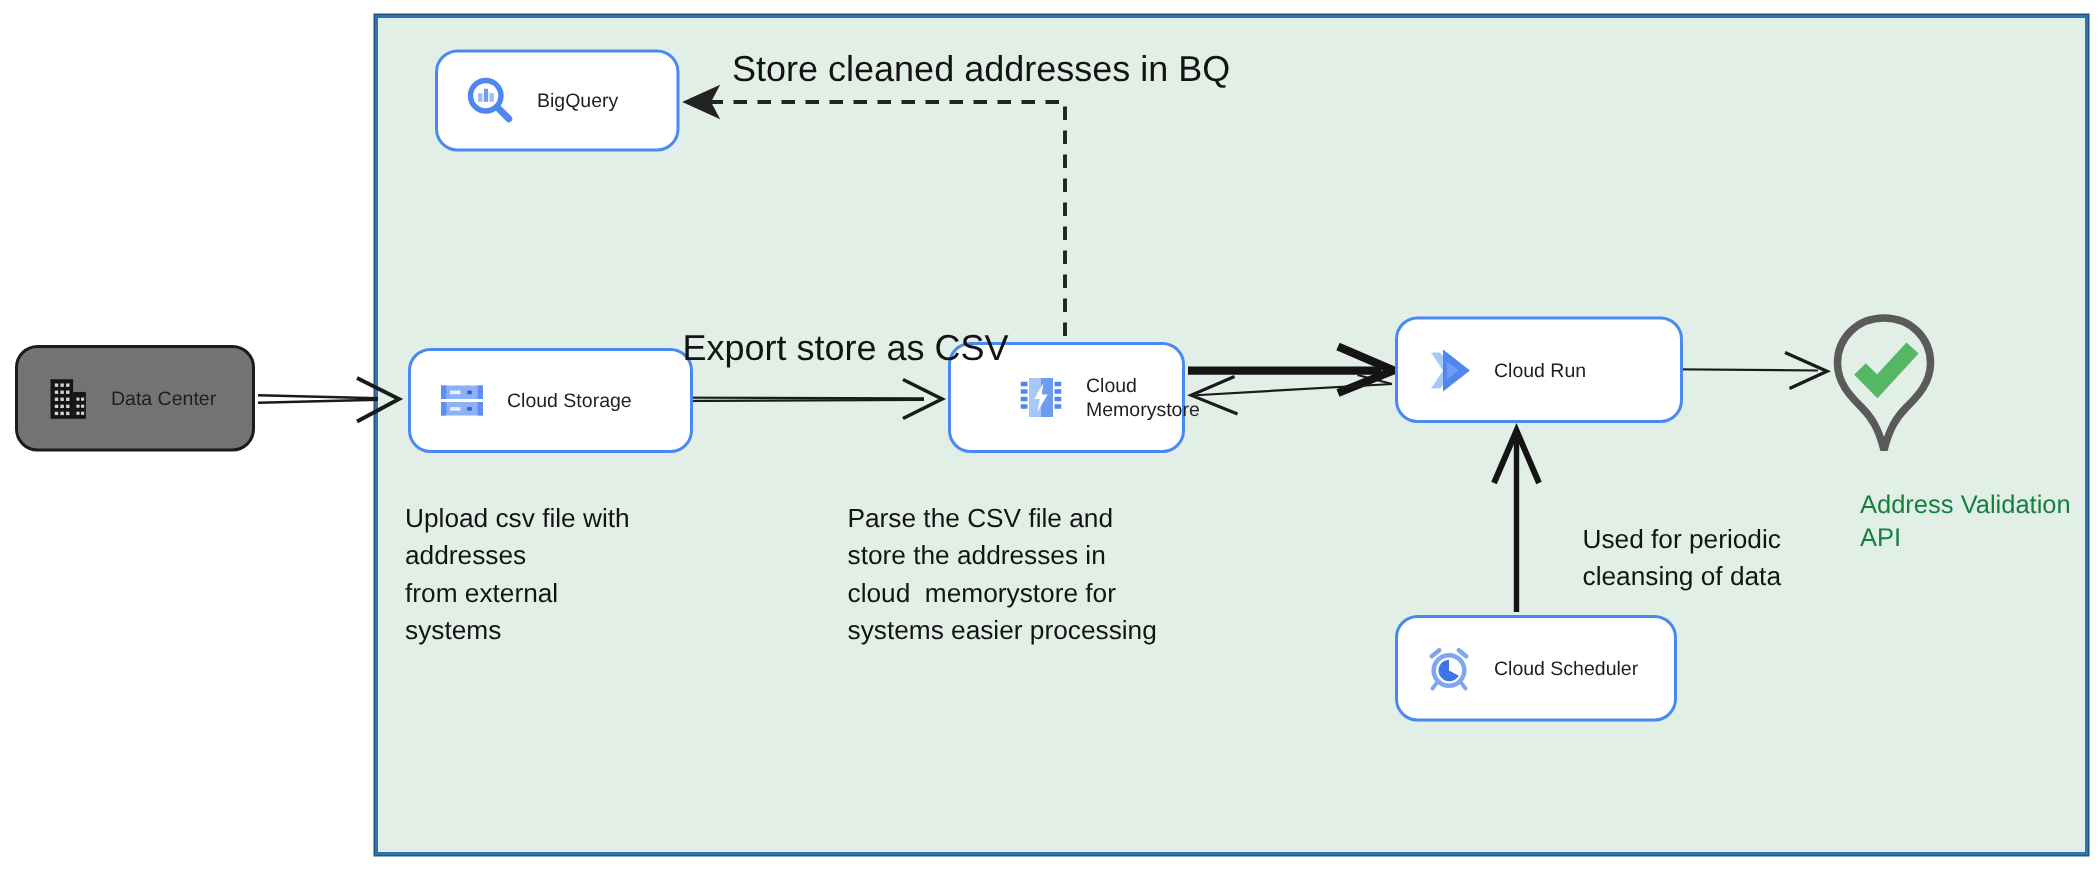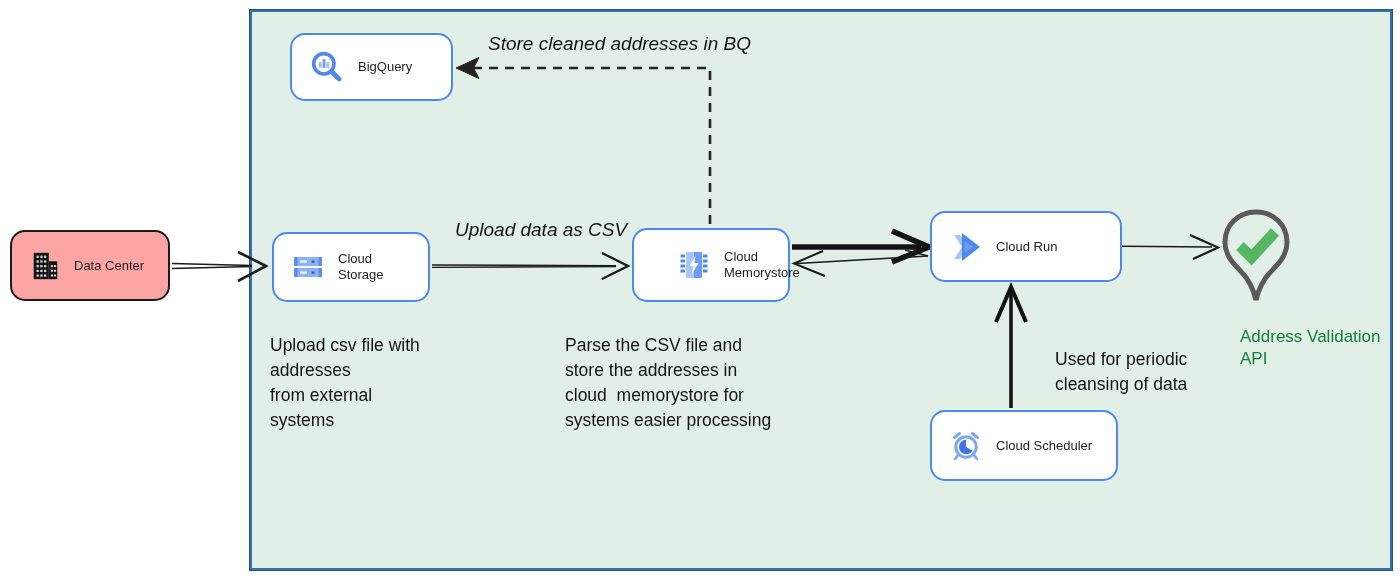--- a/index.html
+++ b/index.html
@@ -17,28 +17,28 @@
     pointer-events:none;
   }
   .node{
     position:absolute;display:flex;align-items:center;gap:13px;
     background:#ffffff;border:2px solid #4a89f2;border-radius:15px;
     padding:0 10px 0 17px;box-sizing:border-box;z-index:3;
   }
   .node .nlabel{
     font-size:13px;color:#1e1e1e;line-height:16px;white-space:pre-wrap;
   }
-  .node.gray{background:#fca5a5;border:2px solid #1b1b1b;}
+  .node.gray{background:#737373;border:2px solid #1b1b1b;}
   .icon{display:flex;align-items:center;justify-content:center;flex:0 0 auto;}
   .note{
     position:absolute;color:#131313;font-size:17.5px;line-height:25px;
     white-space:pre-wrap;z-index:3;
   }
   .arrow-label{
-    position:absolute;color:#131313;font-size:19px;white-space:pre-wrap;z-index:3;font-style:italic;
+    position:absolute;color:#131313;font-size:24px;white-space:pre-wrap;z-index:3;
   }
   .pin-wrap{position:absolute;left:1221px;top:209px;z-index:3;}
 </style>
 </head>
 <body>
 
 <div class="canvas">
 
   <div class="gcp-container"></div>
 
@@ -124,21 +124,21 @@
           <rect x="23.3" y="21" width="2.2" height="2.2"></rect>
             <rect x="26.6" y="21" width="2.2" height="2.2"></rect>
           <rect x="23.3" y="26" width="2.2" height="2.2"></rect>
             <rect x="26.6" y="26" width="2.2" height="2.2"></rect>
         </g>
       </svg>
     </span>
     <span class="nlabel">Data Center</span>
   </div>
 
-  <div class="node" style="left:272px;top:232px;width:158px;height:70px;">
+  <div class="node" style="left:272px;top:232px;width:190px;height:70px;">
     <span class="icon">
       <svg width="34" height="34" viewBox="0 0 34 34">
         <rect x="3" y="7" width="28" height="9" fill="#8cb1f5"></rect>
         <rect x="3" y="7" width="3.6" height="9" fill="#5f8ef0"></rect>
         <rect x="27.4" y="7" width="3.6" height="9" fill="#5f8ef0"></rect>
         <rect x="9" y="10.4" width="7" height="2.4" fill="#e8f0fe"></rect>
         <rect x="20.5" y="10.4" width="3" height="2.4" fill="#2f5fd0"></rect>
         <rect x="3" y="18" width="28" height="9" fill="#8cb1f5"></rect>
         <rect x="3" y="18" width="3.6" height="9" fill="#5f8ef0"></rect>
         <rect x="27.4" y="18" width="3.6" height="9" fill="#5f8ef0"></rect>
@@ -199,21 +199,21 @@
   <div class="pin-wrap">
     <svg width="70" height="98" viewBox="0 0 70 98" fill="none">
       <path d="M35 3 C17 3 4 16.5 4 33 C4 46 12 54.5 20 62.5 C27 69.5 31.5 77 35 91 C38.5 77 43 69.5 50 62.5 C58 54.5 66 46 66 33 C66 16.5 53 3 35 3 Z" stroke="#5a5a5a" stroke-width="5" fill="none"></path>
       <polyline points="19,37 30.5,48.5 54,23" stroke="#55b663" stroke-width="11" fill="none"></polyline>
     </svg>
   </div>
   <div class="note" style="left:1240px;top:326px;font-size:17px;line-height:22px;color:#15803d;">Address Validation
 API</div>
 
   <div class="arrow-label" style="left:488px;top:33px;">Store cleaned addresses in BQ</div>
-  <div class="arrow-label" style="left:455px;top:219px;">Upload data as CSV</div>
+  <div class="arrow-label" style="left:455px;top:219px;">Export store as CSV</div>
   <div class="note" style="left:270px;top:333px;">Upload csv file with
 addresses
 from external
 systems</div>
   <div class="note" style="left:565px;top:333px;">Parse the CSV file and
 store the addresses in
 cloud  memorystore for
 systems easier processing</div>
   <div class="note" style="left:1030px;top:347px;margin-left:25px;">Used for periodic
 cleansing of data</div>

